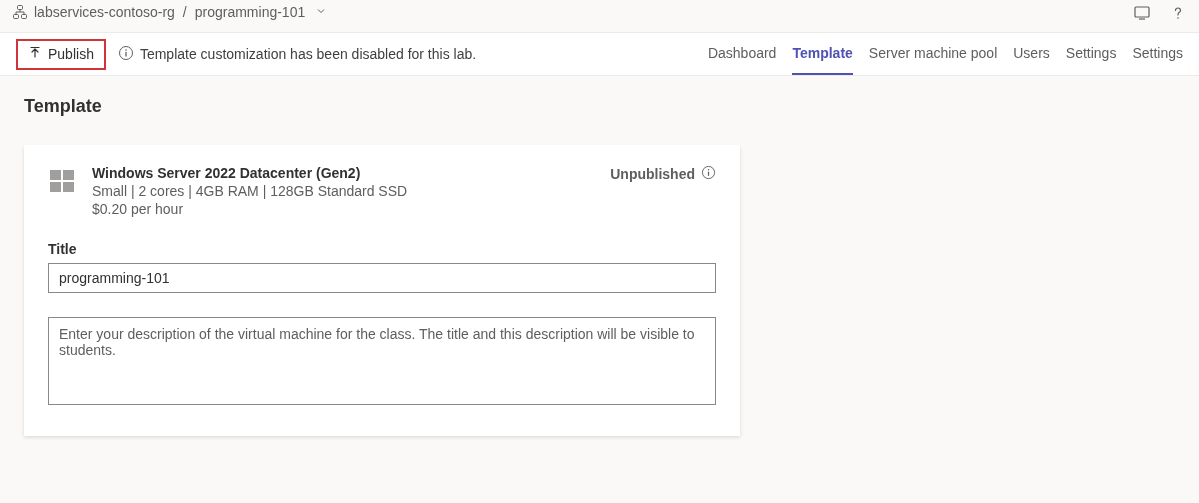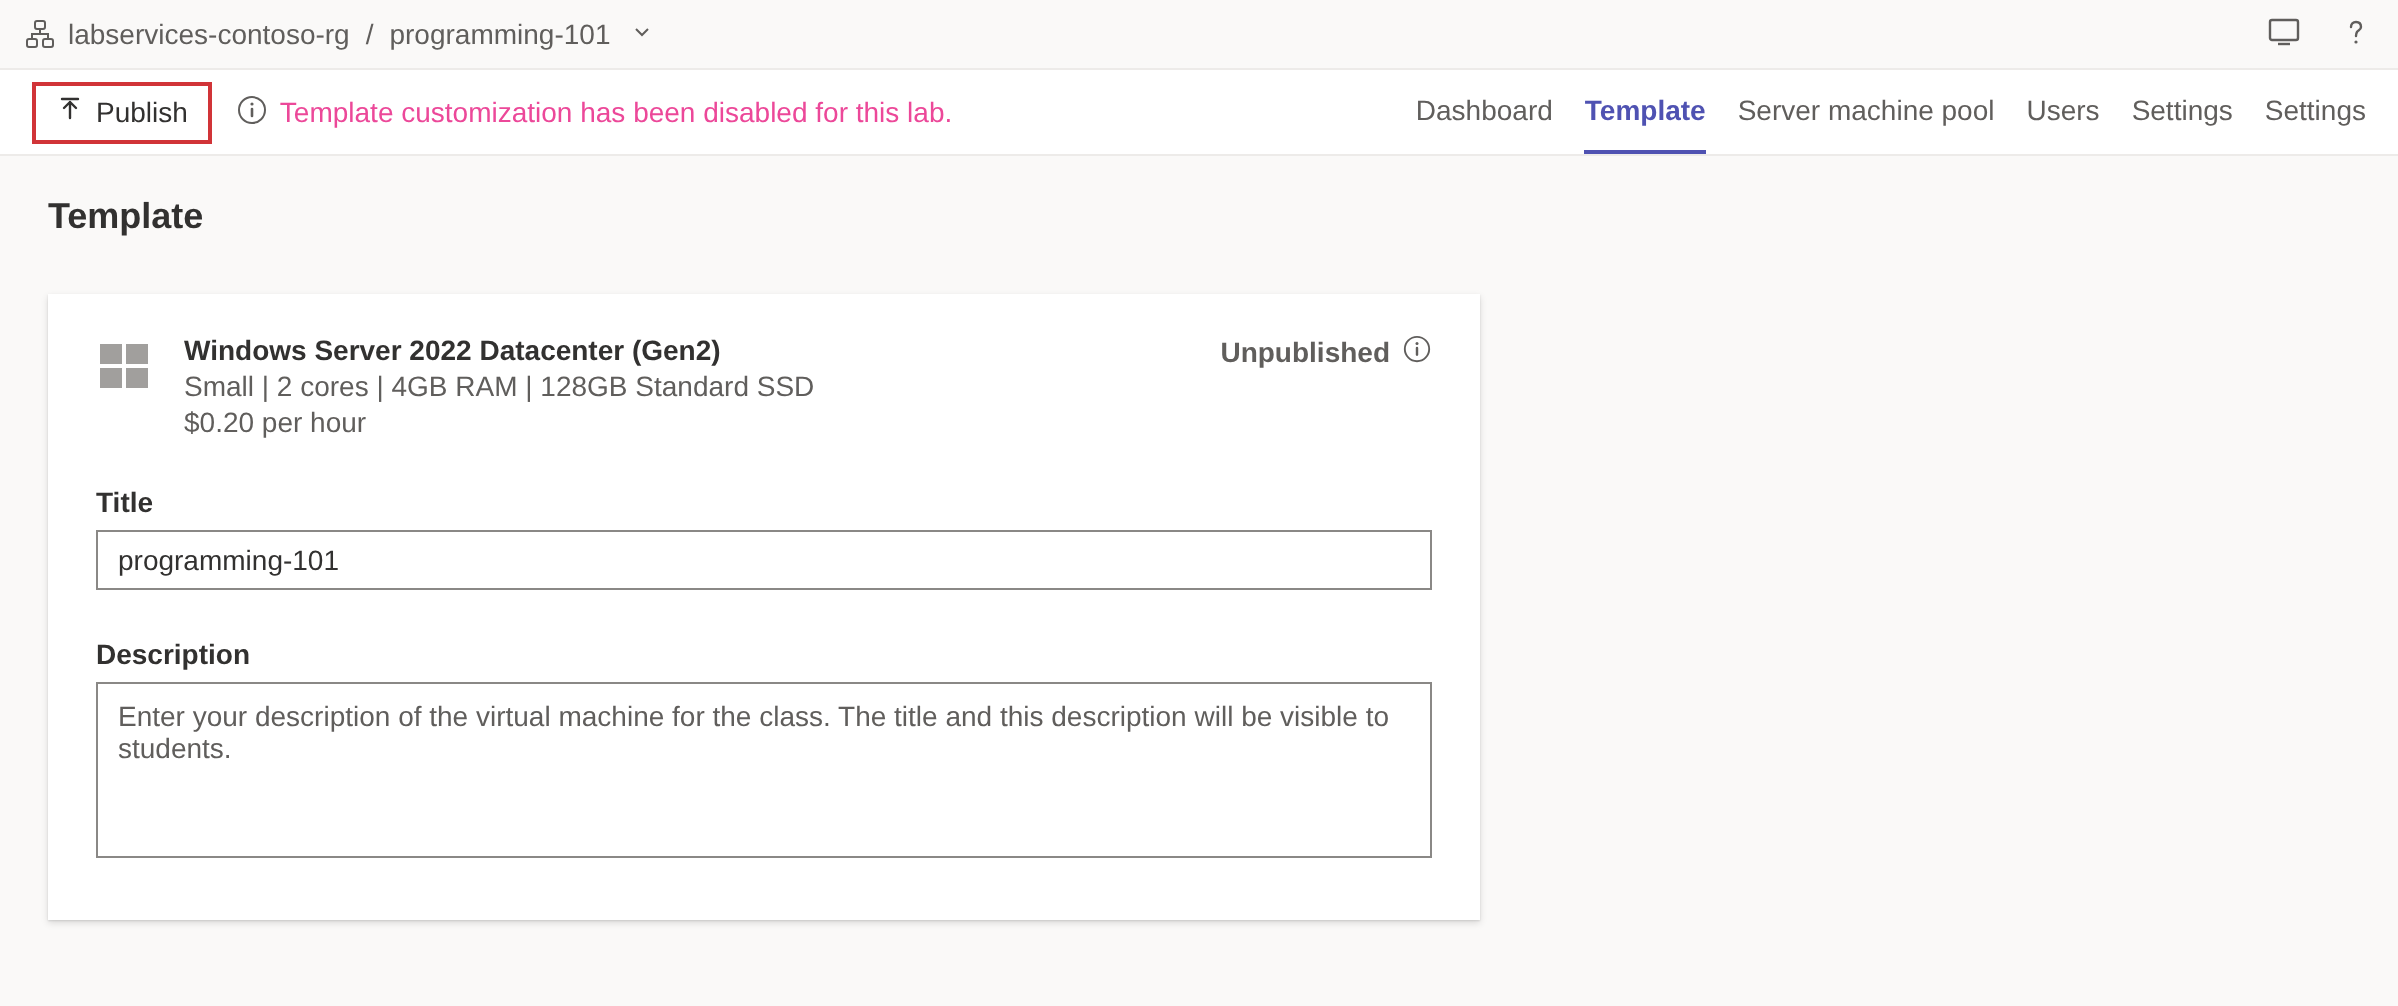--- a/index.html
+++ b/index.html
@@ -11,23 +11,23 @@
     body {
       background: #faf9f8;
       width: 1199px;
       height: 503px;
       overflow: hidden;
       color: #323130;
       font-size: 14px;
     }
     .top-bar {
       display: flex;
-      align-items: center;
+      align-items: flex-start;
       justify-content: space-between;
-      padding: 17px 12px;
+      padding: 4px 12px;
       height: 32px;
       color: #605e5c;
     }
     .breadcrumb {
       display: flex;
       align-items: center;
       gap: 6px;
     }
     .breadcrumb-icon svg {
       display: block;
@@ -69,21 +69,21 @@
       background: #fff;
       border: 2px solid #d13438;
       color: #323130;
       cursor: pointer;
       font-size: 14px;
     }
     .info-message {
       display: flex;
       align-items: center;
       gap: 6px;
-      color: #ec4899;
+      color: #404040;
     }
     .nav-tabs {
       display: flex;
       gap: 16px;
       align-items: stretch;
       height: 100%;
     }
     .nav-tab {
       display: flex;
       align-items: center;
@@ -275,17 +275,16 @@
         </span>
       </div>
     </div>
 
     <div class="form-field">
       <label class="form-label">Title</label>
       <input type="text" class="text-input" value="programming-101" style="">
     </div>
 
     <div class="form-field">
-      <label class="form-label">Description</label>
       <textarea class="text-area" placeholder="Enter your description of the virtual machine for the class. The title and this description will be visible to students." style=""></textarea>
     </div>
   </div>
 </div>
 
 </body></html>

